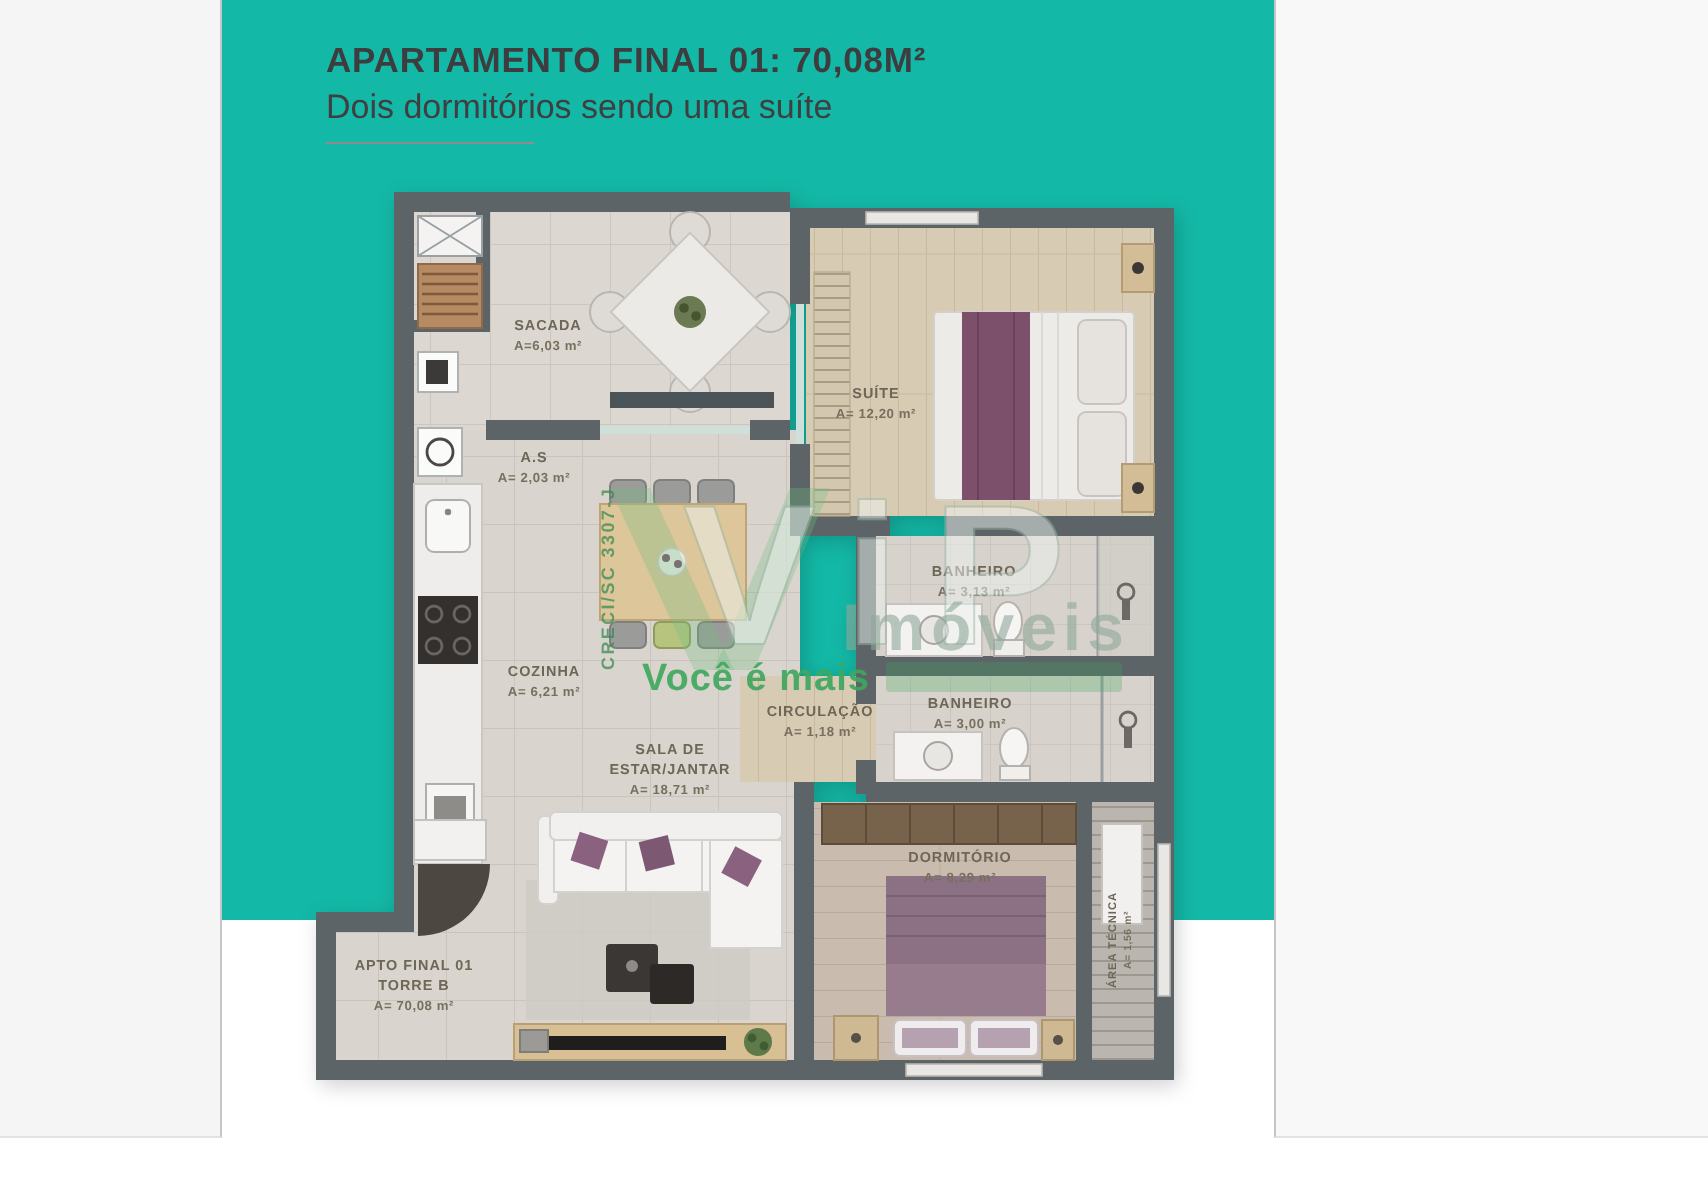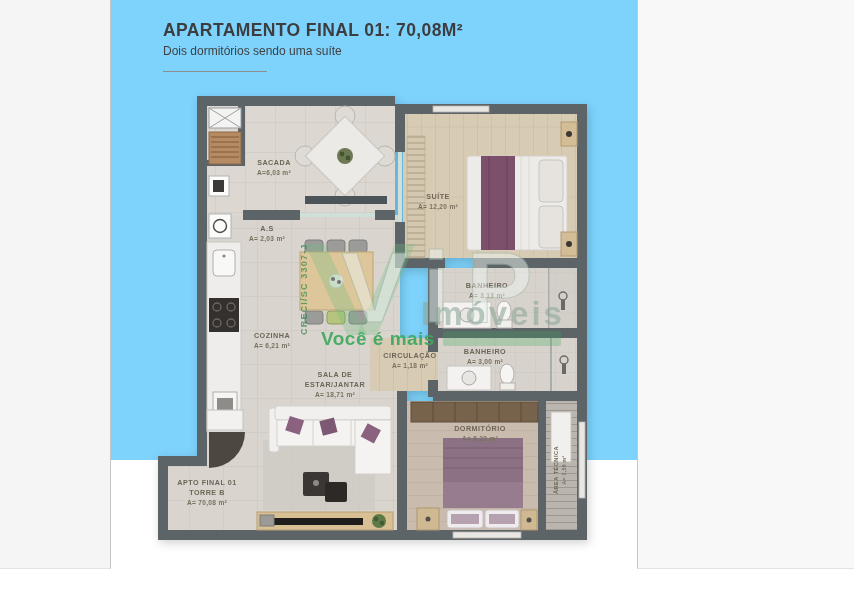--- a/index.html
+++ b/index.html
@@ -1,24 +1,24 @@
 <!DOCTYPE html>
 <html><head>
 <meta charset="utf-8">
 <style>
   html,body{margin:0;padding:0;background:#fff;}
   .page{position:relative;width:854px;height:600px;background:#fff;overflow:hidden;
         font-family:"Liberation Sans",sans-serif;}
   .side-panel{position:absolute;top:0;height:568px;background:#f5f5f6;border-bottom:1px solid #e3e3e3;}
   .side-panel.left{left:0;width:110px;border-right:1px solid #c5c5c7;}
   .side-panel.right{left:637px;width:217px;background:#f8f8f9;border-left:1px solid #c5c5c7;}
-  .content{position:absolute;left:111px;top:0;width:526px;height:460px;background:#7dd3fc;}
+  .content{position:absolute;left:111px;top:0;width:526px;height:460px;background:#14b8a6;}
   .title{position:absolute;left:52px;top:20px;margin:0;font-size:17.5px;font-weight:bold;
          color:#3d3d3f;letter-spacing:.4px;}
-  .subtitle{position:absolute;left:52px;top:44px;font-size:12px;color:#3f3f41;}
+  .subtitle{position:absolute;left:52px;top:44px;font-size:17px;color:#3f3f41;}
   .rule{position:absolute;left:52px;top:71px;width:104px;border-top:1px solid #8d8d8d;}
   .plan{position:absolute;left:44px;top:92px;filter:drop-shadow(2px 3px 5px rgba(0,0,0,.18));}
   svg text{font-family:"Liberation Sans",sans-serif;}
   .room-name{fill:#6e6657;font-size:7.2px;font-weight:bold;letter-spacing:.5px;}
   .room-area{fill:#78705f;font-size:6.6px;font-weight:bold;letter-spacing:.3px;}
 </style>
 </head>
 <body>
 
 <div class="page">

